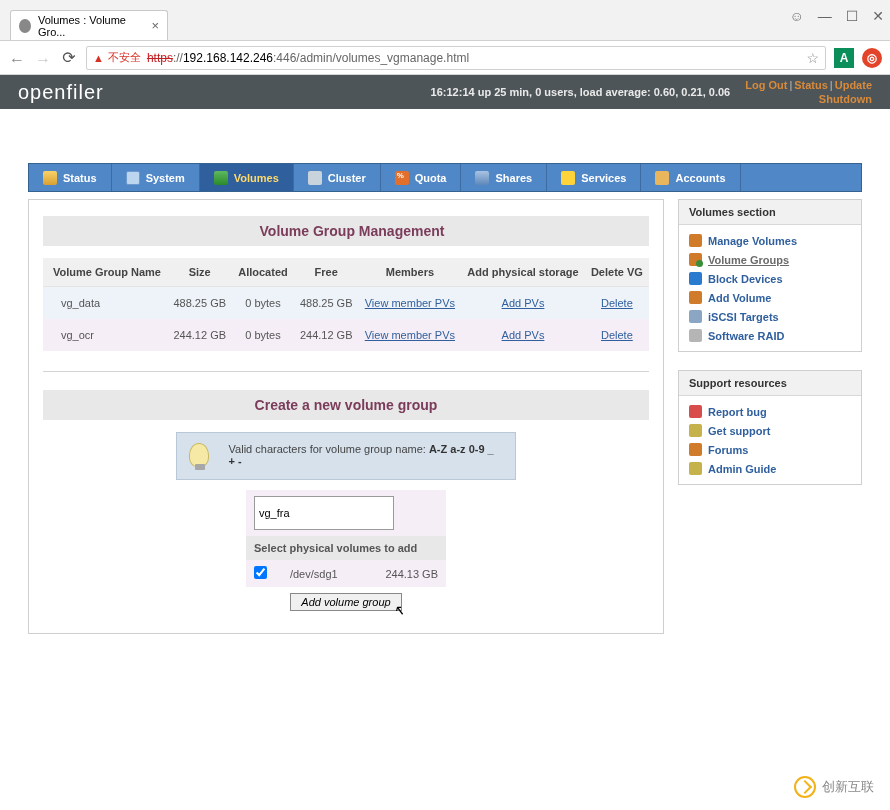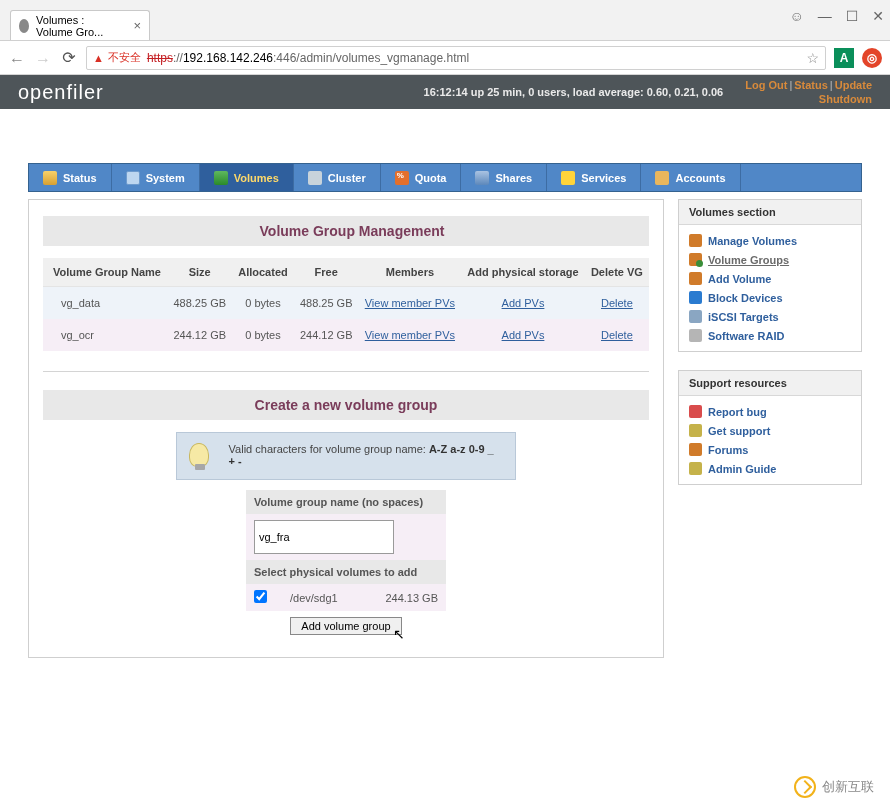--- a/index.html
+++ b/index.html
@@ -1,38 +1,38 @@
 <!DOCTYPE html>
 <html><head>
 <meta charset="utf-8">
 <style>
   * { box-sizing: border-box; margin: 0; padding: 0; }
   body { font-family: Verdana, Arial, sans-serif; font-size: 11px; width: 890px; height: 810px; background: #fff; overflow: hidden; position: relative; }
   .chrome-top { height: 41px; background: #f2f2f2; border-bottom: 1px solid #d0d0d0; display: flex; align-items: flex-end; position: relative; }
-  .tab { margin-left: 10px; height: 30px; background: #fff; border: 1px solid #c9c9c9; border-bottom: none; border-radius: 3px 3px 0 0; display: flex; align-items: center; padding: 0 28px 0 8px; width: 140px; position: relative; }
+  .tab { margin-left: 10px; height: 30px; background: #fff; border: 1px solid #c9c9c9; border-bottom: none; border-radius: 3px 3px 0 0; display: flex; align-items: center; padding: 0 28px 0 8px; width: 158px; position: relative; }
   .tab .fav { width:14px; height:14px; background:#888; border-radius:50%; margin-right:7px; }
   .tab .close { position:absolute; right:8px; color:#666; font-size:13px; }
   .win-controls { position: absolute; right: 6px; top: 8px; display: flex; align-items: center; gap: 14px; color:#666; font-size:14px; }
   .win-controls span { font-family: "Segoe UI Symbol", sans-serif; }
   .addr-bar { height: 34px; background: #fff; border-bottom: 1px solid #d5d5d5; display: flex; align-items: center; padding: 0 8px; gap: 8px; }
   .nav-btn { width: 18px; color:#888; font-size:16px; text-align:center; }
   .reload { color:#555; }
   .url-box { flex:1; height:24px; border:1px solid #d0d0d0; border-radius:2px; display:flex; align-items:center; padding:0 6px; font-size:12px; color:#333; gap:6px; }
   .warn { color:#d93025; font-size:11px; display:flex; align-items:center; gap:4px; }
   .url-text { color:#666;text-align:center; }
   .url-text .https { color:#c42024; text-decoration:line-through; }
   .url-text .host { color:#000; }
   .ext-box { width:20px; height:20px; display:flex; align-items:center; justify-content:center; color:#fff; font-weight:bold; font-size:12px; }
   .ext-a { background:#0a8f5a; }
   .ext-o { background:#e34429; border-radius:50%; }
   .star { color:#888; font-size:14px; }
 
   .of-header { height: 34px; background:#4e5559; display:flex; align-items:center; padding:0 18px; color:#fff; }
   .of-logo { font-size:20px; letter-spacing:1px; font-weight:300; color:#fff; }
-  .of-status { margin-left:auto; display:flex; align-items:center; gap:22px; font-size:11px; }
+  .of-status { margin-left:auto; display:flex; align-items:center; gap:15px; font-size:11px; }
   .of-status .sys { color:#eaeaea; font-weight:bold; }
   .of-status .links a { color:#d88a3b; text-decoration:none; font-weight:bold; }
   .of-status .links .sep { color:#bfbfbf; margin:0 2px; }
   .of-status .links { text-align:right; line-height:14px; }
 
   .spacer { height:54px; }
 
   .topnav { display:flex; background:#5087c7; height:29px; margin:0 28px; border:1px solid #35628f; }
   .topnav .item { display:flex; align-items:center; gap:6px; padding:0 14px; color:#fff; font-weight:bold; font-size:11px; border-right:1px solid #3d6ca3; cursor:pointer; }
   .topnav .item.active { background:#2f5f9d; color:#ffd969; }
@@ -80,21 +80,21 @@
 
   .form-tbl { width:200px; margin:10px auto 0; border-collapse:collapse; }
   .form-tbl .hdr td { background:#e8e8e8; color:#555; font-weight:bold; font-size:11px; padding:6px 8px; }
   .form-tbl td { padding:6px 8px; }
   .form-tbl input[type=text] { width:140px; border:1px solid #9a9a9a; padding:10px 4px; font-size:11px; }
   .form-tbl tr.fr0 td { background:#f6eef6; }
   .form-tbl tr.pv0 td { background:#eef3f9; font-size:11px; color:#555; }
   .form-tbl tr.pv1 td { background:#f6eef6; font-size:11px; color:#555; }
   .form-tbl input[type=checkbox] { width:13px; height:13px; }
   .submit-row { text-align:center; padding:10px 0; }
-  .submit-row button { font-size:11px; padding:2px 10px; background:#f0f0f0; border:1px solid #888; cursor:pointer; position:relative; }
+  .submit-row button { font-size:11px; padding:2px 10px; background:#f0f0f0; border:1px solid #888; cursor:pointer; position:relative;font-style:italic; }
   .cursor { position:absolute; right:-4px; bottom:-8px; font-size:14px; color:#000; }
 
   .watermark { position:absolute; right:16px; bottom:12px; display:flex; align-items:center; gap:6px; color:#888; font-size:13px; pointer-events:none; }
   .watermark .wm-ico { width:22px; height:22px; border:2px solid #f2b21a; border-radius:50%; position:relative; }
   .watermark .wm-ico:after{content:""; position:absolute; left:4px; top:4px; width:8px; height:8px; border:2px solid #f2b21a; border-left:none; border-bottom:none; transform:rotate(45deg);}
 </style>
 </head>
 <body>
 
 <div class="chrome-top">
@@ -213,23 +213,20 @@
 
     <div class="section-head">Create a new volume group</div>
 
     <div class="hint-box">
       <div class="bulb"></div>
       <div><span>Valid characters for volume group name: </span><b>A-Z a-z 0-9 _ + -</b></div>
     </div>
 
     <table class="form-tbl">
       <tbody>
-          <tr class="hdr">
-            <td colspan="3">Volume group name (no spaces)</td>
-          </tr>
       <tr class="fr0">
             <td colspan="3"><input type="text" value="vg_fra" style=""></td>
           </tr>
       <tr class="hdr">
             <td colspan="3">Select physical volumes to add</td>
           </tr>
       <tr class="pv1">
         <td><input type="checkbox" checked="" style=""></td>
         <td>/dev/sdg1</td>
         <td style="text-align:right">244.13 GB</td>
@@ -249,26 +246,26 @@
       <ul>
         <li>
             <span class="s-ico si1"></span>
             <a>Manage Volumes</a>
           </li>
         <li class="cur">
             <span class="s-ico si2"></span>
             <a>Volume Groups</a>
           </li>
         <li>
+            <span class="s-ico si3"></span>
+            <a>Block Devices</a>
+          </li>
+        <li>
             <span class="s-ico si4"></span>
             <a>Add Volume</a>
-          </li>
-        <li>
-            <span class="s-ico si3"></span>
-            <a>Block Devices</a>
           </li>
         <li>
             <span class="s-ico si5"></span>
             <a>iSCSI Targets</a>
           </li>
         <li>
             <span class="s-ico si6"></span>
             <a>Software RAID</a>
           </li>
       </ul>

